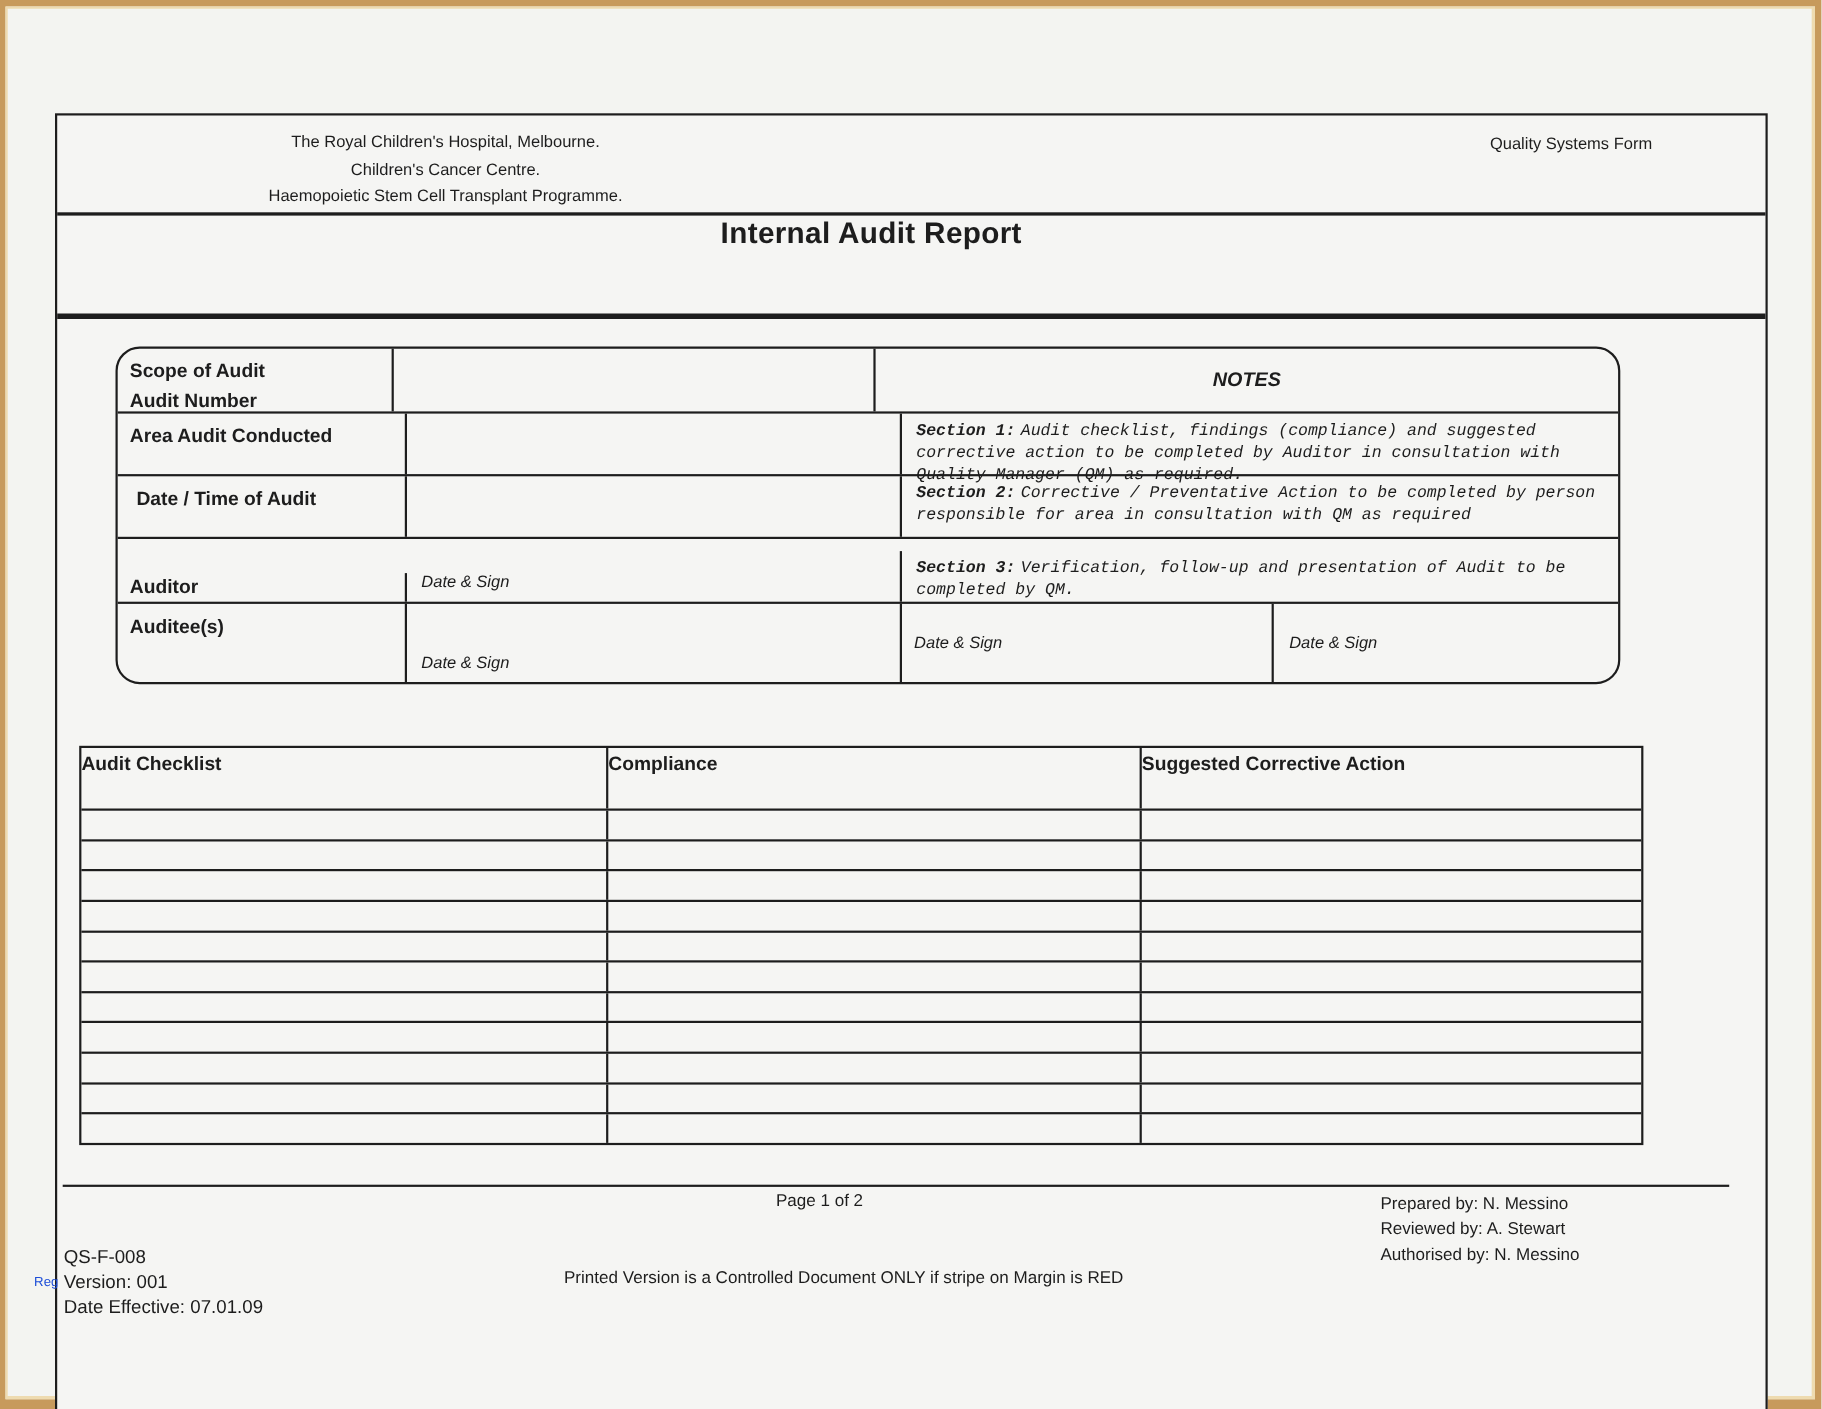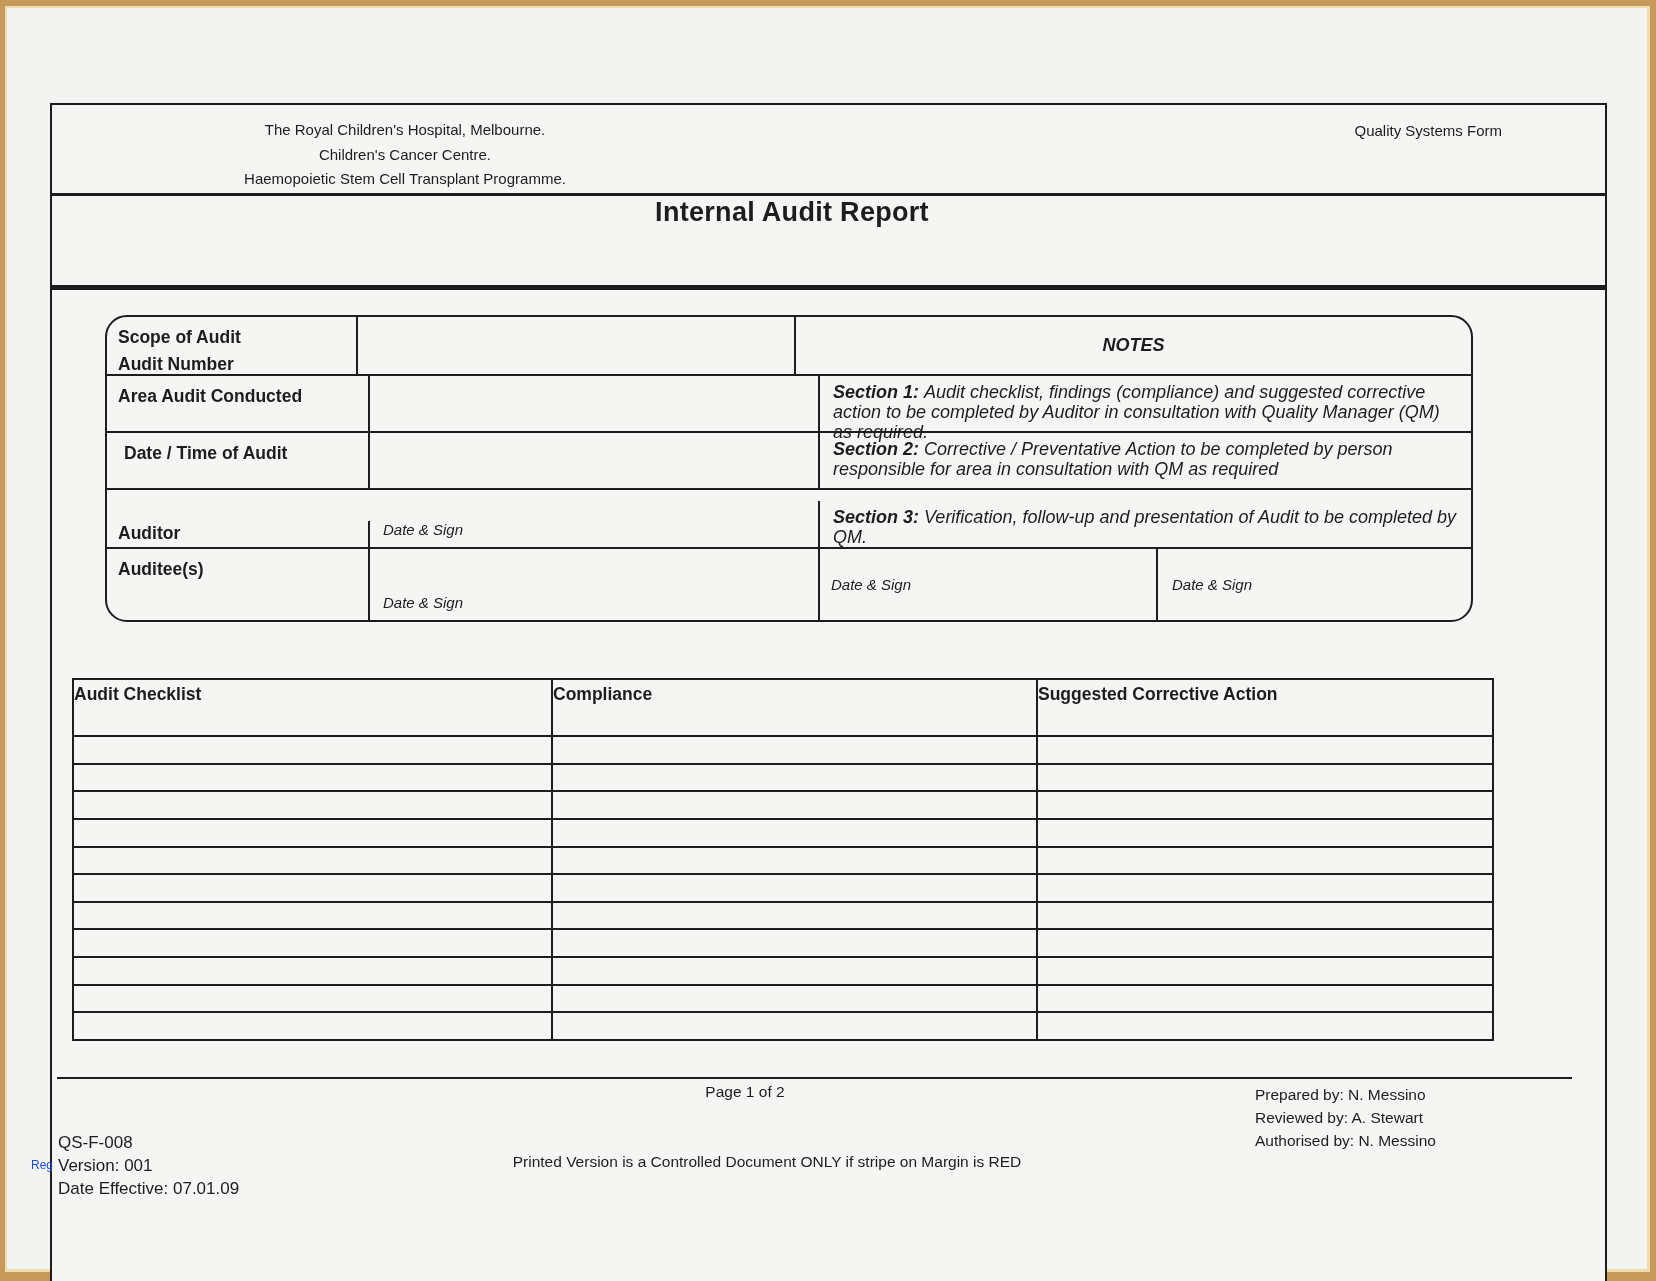--- a/index.html
+++ b/index.html
@@ -39,21 +39,21 @@
   .info-table,.cl-table{border:2px solid var(--ink);}
   .i-row{display:flex;}
   .i-row + .i-row{border-top:2px solid var(--ink);gap:12px;}
   .r1{height:57px;} .r2{height:57px;} .r3{height:57px;} .r4{height:59px;align-items:flex-end;} .r5{height:73px;}
   .i-c1{width:249px;padding:7px 4px 0 11px;font-size:17.5px;font-weight:bold;line-height:27px;}
   .i-c2{width:438px;border-left:2px solid var(--ink);display:flex;flex-direction:column;justify-content:flex-end;}
   .i-c3{flex:1;border-left:2px solid var(--ink);}
   .indent{padding-left:17px;}
   .sign-hint{font-style:italic;font-size:15px;font-weight:normal;padding:0 0 9px 13px;}
   .notes-title-cell{display:flex;align-items:center;justify-content:center;font-size:18px;font-weight:bold;font-style:italic;}
-  .note-cell{padding:6px 14px 0 13px;font-style:italic;font-size:18px;line-height:20px;}
+  .note-cell{padding:6px 14px 0 13px;font-style:italic;font-size:15px;line-height:20px;font-family:Liberation Mono, monospace;}
   .note-label{font-weight:bold;margin-right:5px;}
   .split-cell{display:flex;height:100%;}
   .split-left{width:338px;border-right:2px solid var(--ink);display:flex;align-items:center;padding-left:11px;font-style:italic;font-size:15px;}
   .split-right{flex:1;display:flex;align-items:center;padding-left:14px;font-style:italic;font-size:15px;}
   
   .sec1-heading{position:absolute;left:5px;top:544px;font-size:18.5px;font-weight:bold;}
   .sec1-heading .h-note{font-style:italic;margin-left:6px;}
   
   .cl-table{position:absolute;left:20px;top:573px;width:1422px;}
   .cl-header{display:flex;height:55px;}

